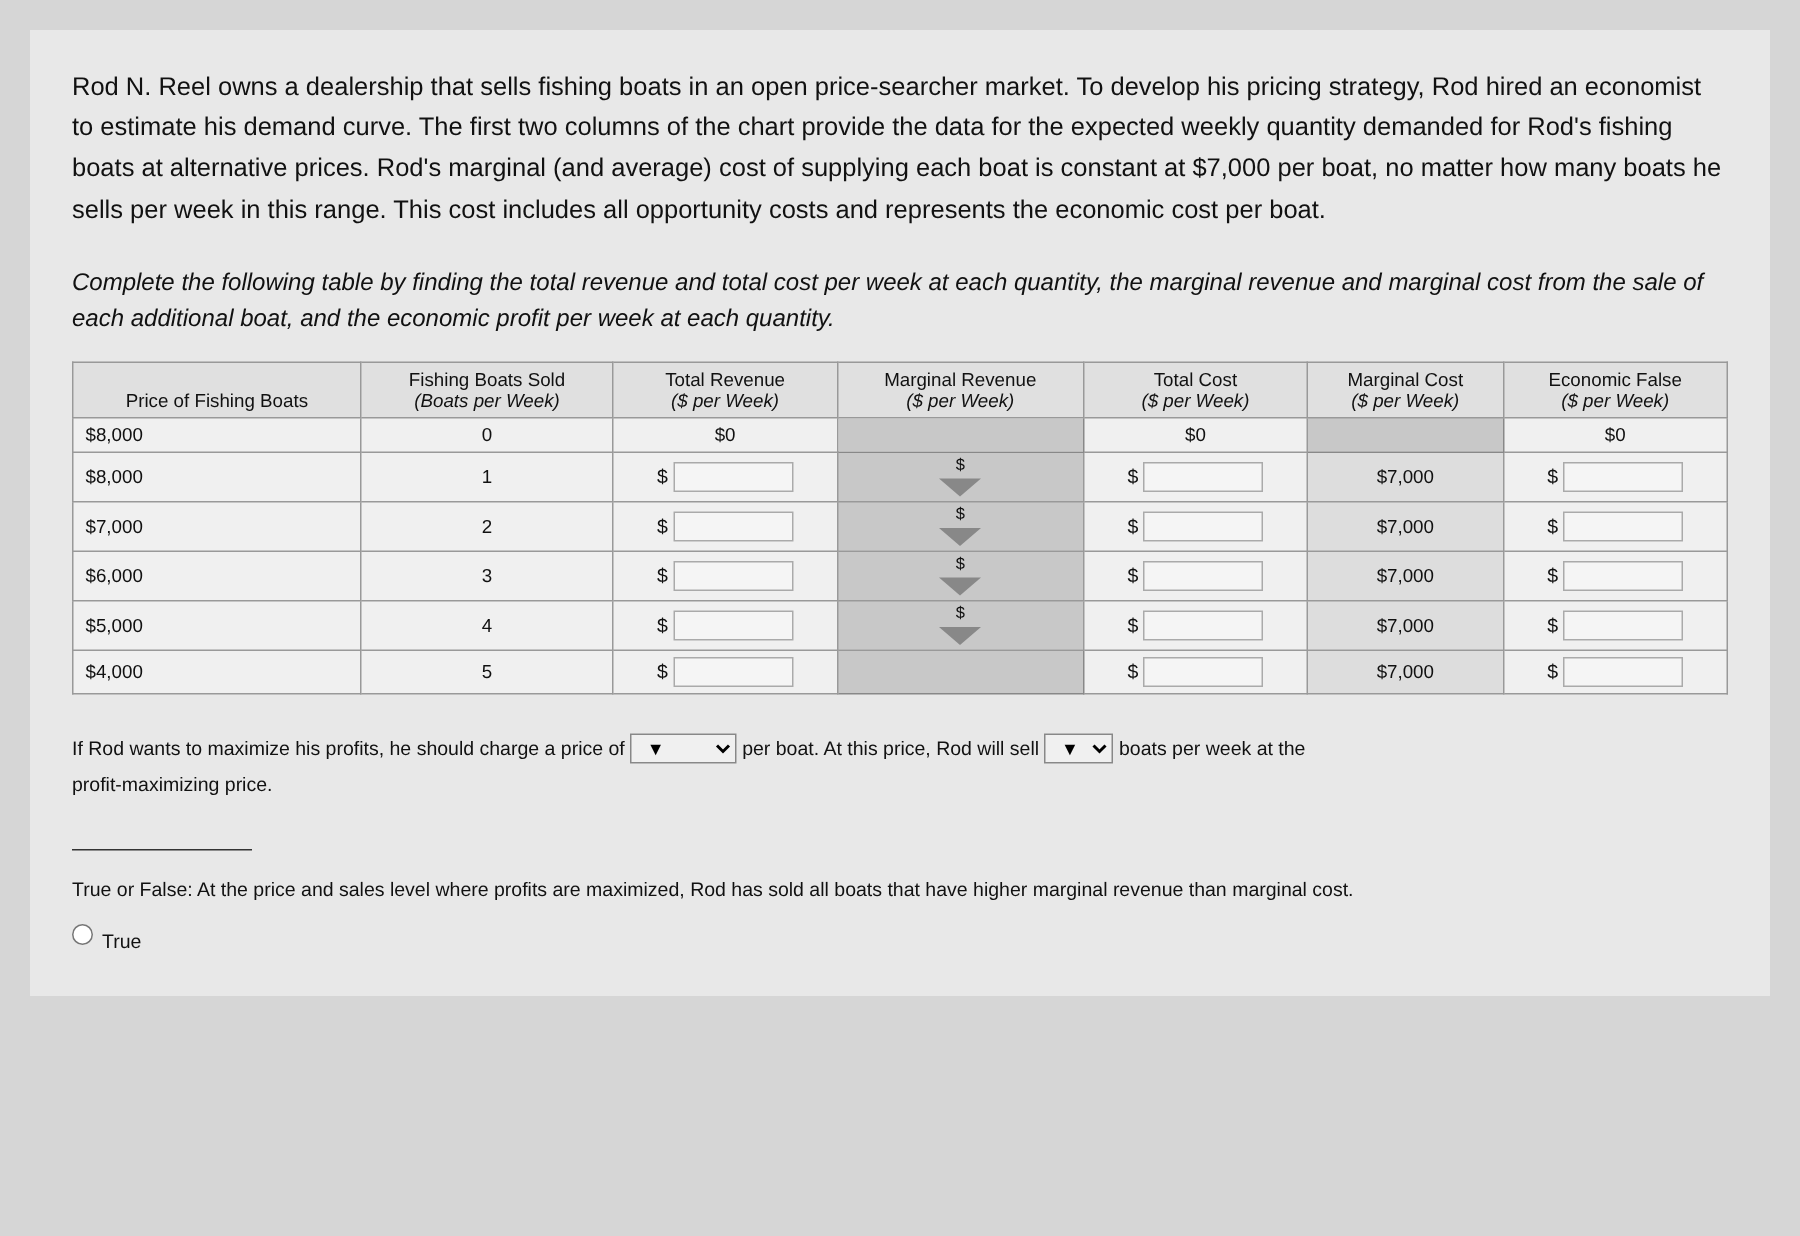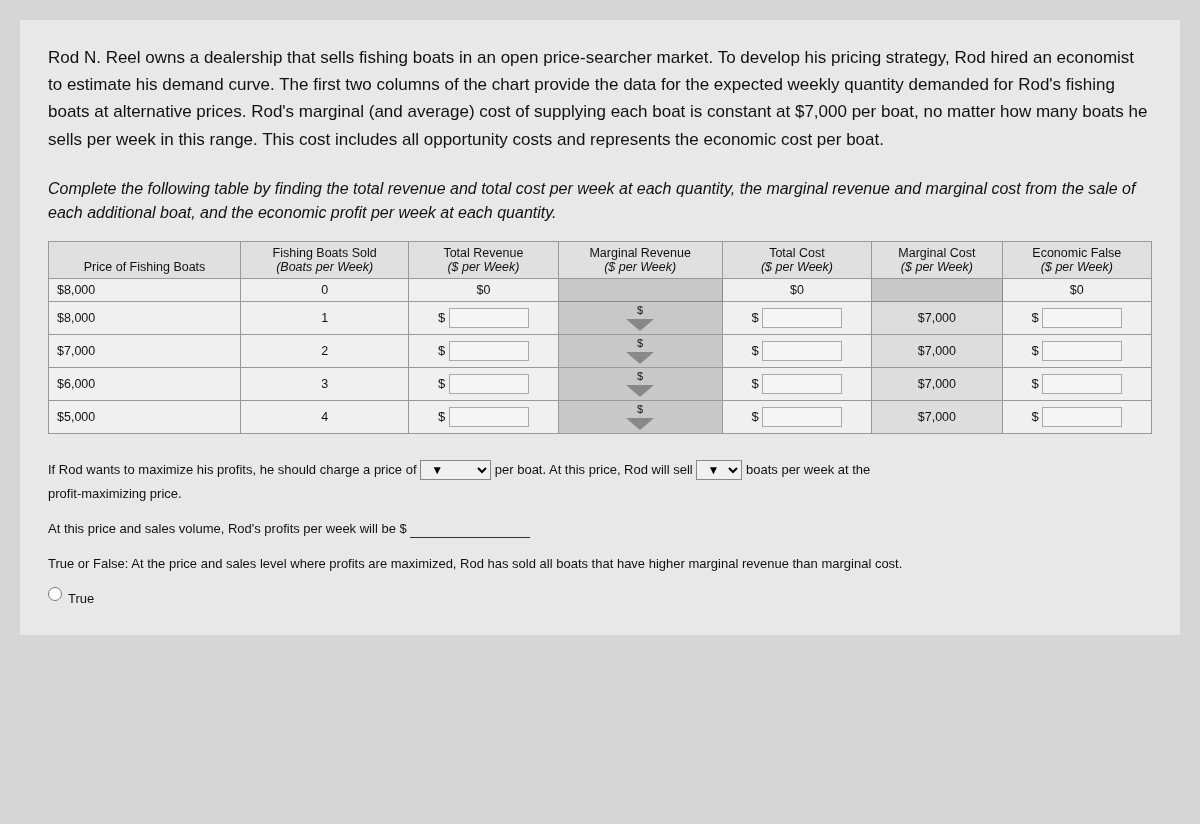--- a/index.html
+++ b/index.html
@@ -277,20 +277,40 @@
         </td>
         <td style="background:#ddd; text-align:center;">
           <span>$7,000</span>
         </td>
         <td>
           <span class="dollar-sign">$</span>
           <input type="text" value="" style="">
         </td>
       </tr>
 
+      <tr>
+        <td class="price-col">$4,000</td>
+        <td>5</td>
+        <td>
+          <span class="dollar-sign">$</span>
+          <input type="text" value="" style="">
+        </td>
+        <td style="background:#c8c8c8; border:1px solid #888;"></td>
+        <td>
+          <span class="dollar-sign">$</span>
+          <input type="text" value="" style="">
+        </td>
+        <td style="background:#ddd; text-align:center;">
+          <span>$7,000</span>
+        </td>
+        <td>
+          <span class="dollar-sign">$</span>
+          <input type="text" value="" style="">
+        </td>
+      </tr>
     </tbody>
   </table>
 
   <div class="bottom-section">
     <p>
       <span>If Rod wants to maximize his profits, he should charge a price of</span>
       <select class="inline-select">
         <option>▼</option>
         <option>$4,000</option>
         <option>$5,000</option>
@@ -307,21 +327,20 @@
         <option>2</option>
         <option>3</option>
         <option>4</option>
         <option>5</option>
       </select>
       <span>boats per week at the</span><br>
       <span>profit-maximizing price.</span>
     </p>
 
     <p>
-      <span>At this price and sales volume, Rod's profits per week will be $</span>
       <input type="text" class="inline-input" value="" style="">
     </p>
 
     <p>
       <span>True or False: At the price and sales level where profits are maximized, Rod has sold all boats that have higher marginal revenue than marginal cost.</span>
     </p>
 
     <label class="radio-label">
       <input type="radio" name="true_false" value="true" style="">
       <span>True</span>

